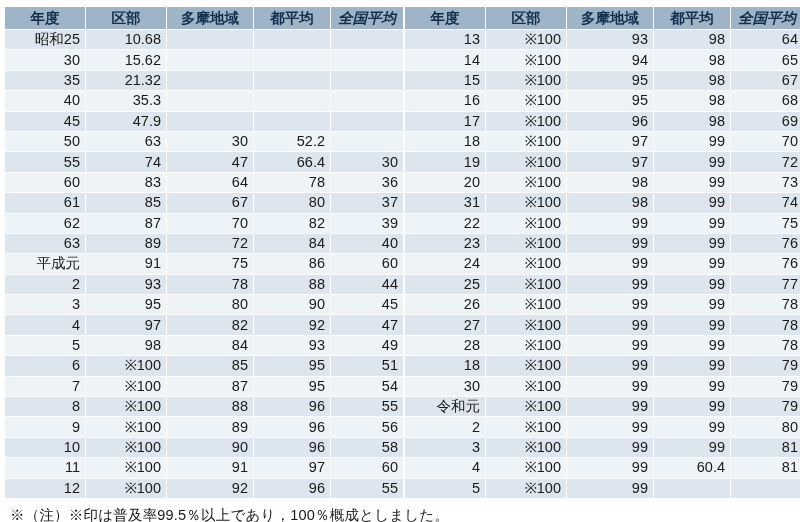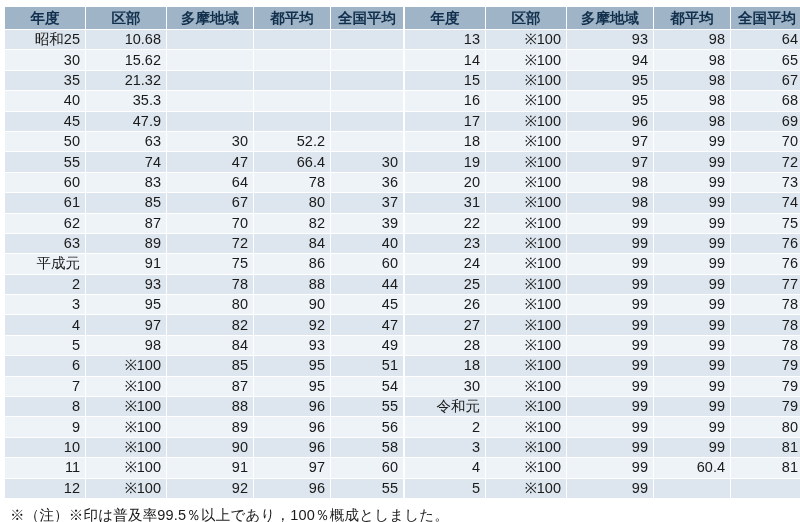--- a/index.html
+++ b/index.html
@@ -58,21 +58,21 @@
   tbody tr.even td { background: #eef3f8; }
   td.c-year { width: 80px; }
   td.c-ku   { width: 80px; }
   td.c-tama { width: 86px; }
   td.c-to   { width: 76px; }
   td.c-zen  { width: 72px; }
   th.c-year { width: 80px; }
   th.c-ku   { width: 80px; font-family: Liberation Serif, serif; }
   th.c-tama { width: 86px; }
   th.c-to   { width: 76px; }
-  th.c-zen  { width: 72px; }
+  th.c-zen  { width: 72px; font-style: italic; }
   .note {
     margin-top: 7px;
     padding-left: 6px;
     font-size: 14.5px;
     color: #1a1a1a;
     letter-spacing: 0.2px;
   }
 </style>
 </head>
 <body>

